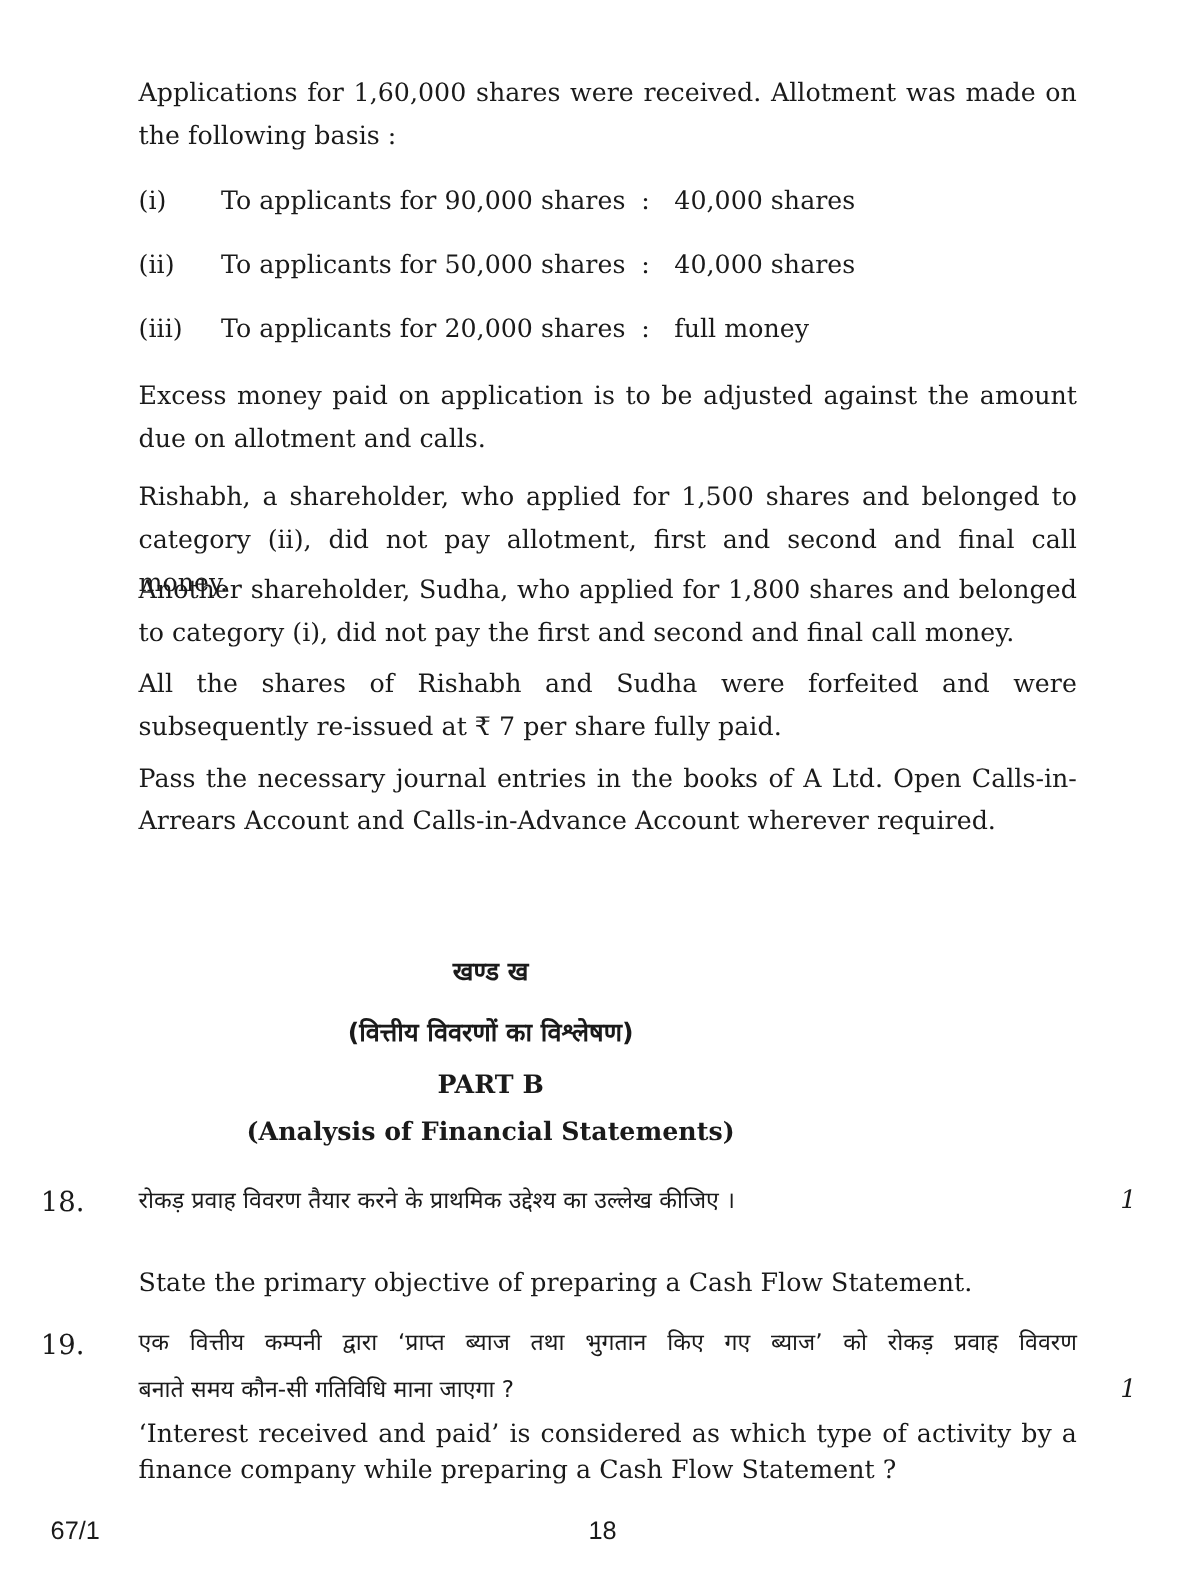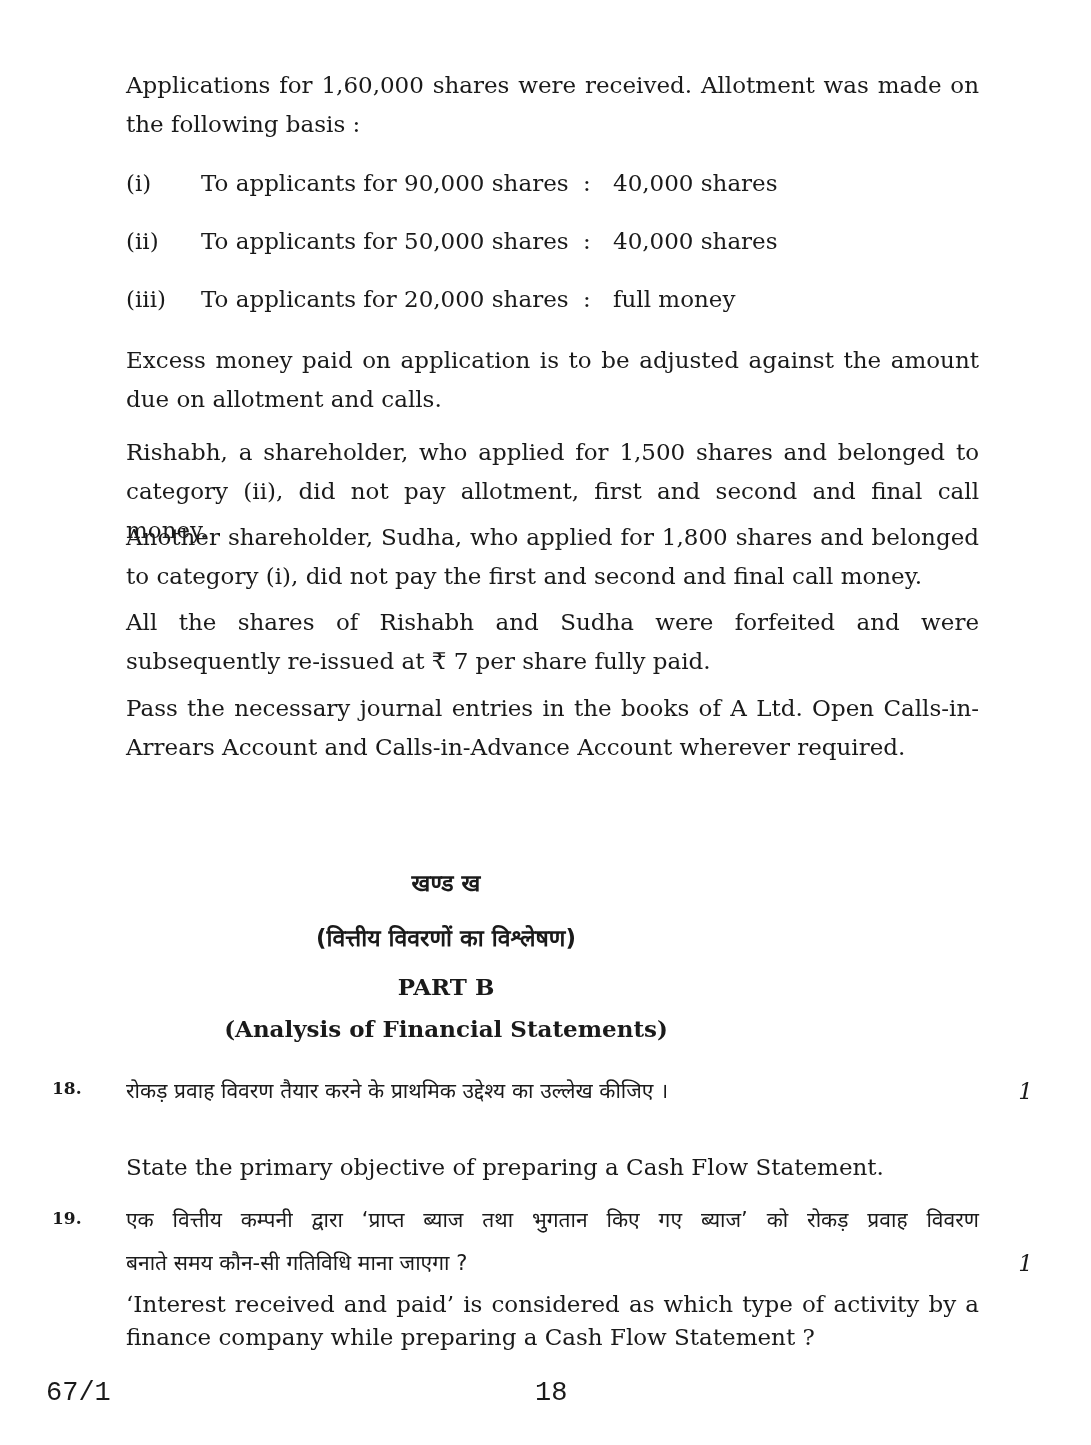--- a/index.html
+++ b/index.html
@@ -22,29 +22,29 @@
   .list-row .txt { position: absolute; left: 75px; white-space: nowrap; }
   .list-row .colon { position: absolute; left: 457px; }
   .list-row .val { position: absolute; left: 487px; white-space: nowrap; }
   .center {
     position: absolute; left: 0; width: 892px; text-align: center;
     font-weight: bold;
   }
   .hindi-head { font-family: "DejaVu Sans", sans-serif; font-size: 23px; }
   .eng-head { font-size: 23px; }
   .qnum {
-    position: absolute; left: 52px; font-weight: bold; font-size: 17px;
+    position: absolute; left: 37px; font-weight: normal; font-size: 25px;
   }
   .marks {
     position: absolute; right: 58px; font-style: italic; font-size: 23px;
   }
   .hi { font-family: "DejaVu Sans", sans-serif; font-size: 21px; }
   .footer {
-    position: absolute; font-family: Liberation Mono, monospace;
-    font-size: 27px;
+    position: absolute; font-family: Liberation Sans, sans-serif;
+    font-size: 23px;
   }
 </style>
 </head>
 <body>
 
 <div class="p" style="top:66px;">Applications for 1,60,000 shares were received. Allotment was made on the following basis :</div>
 
 <div class="list-row" style="top:168px;">
   <span class="num">(i)</span>
   <span class="txt">To applicants for 90,000 shares</span>

